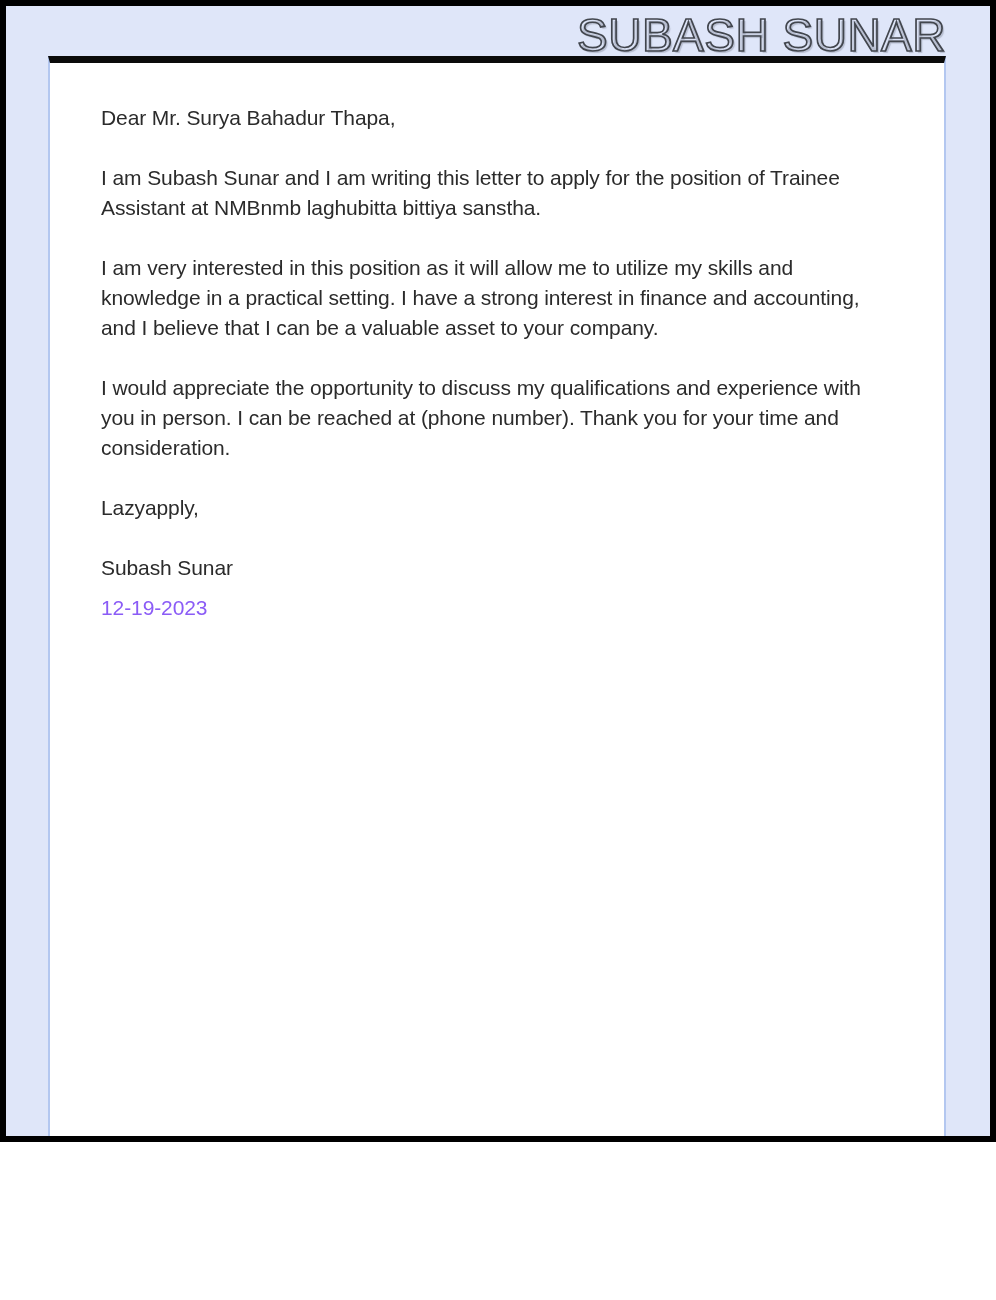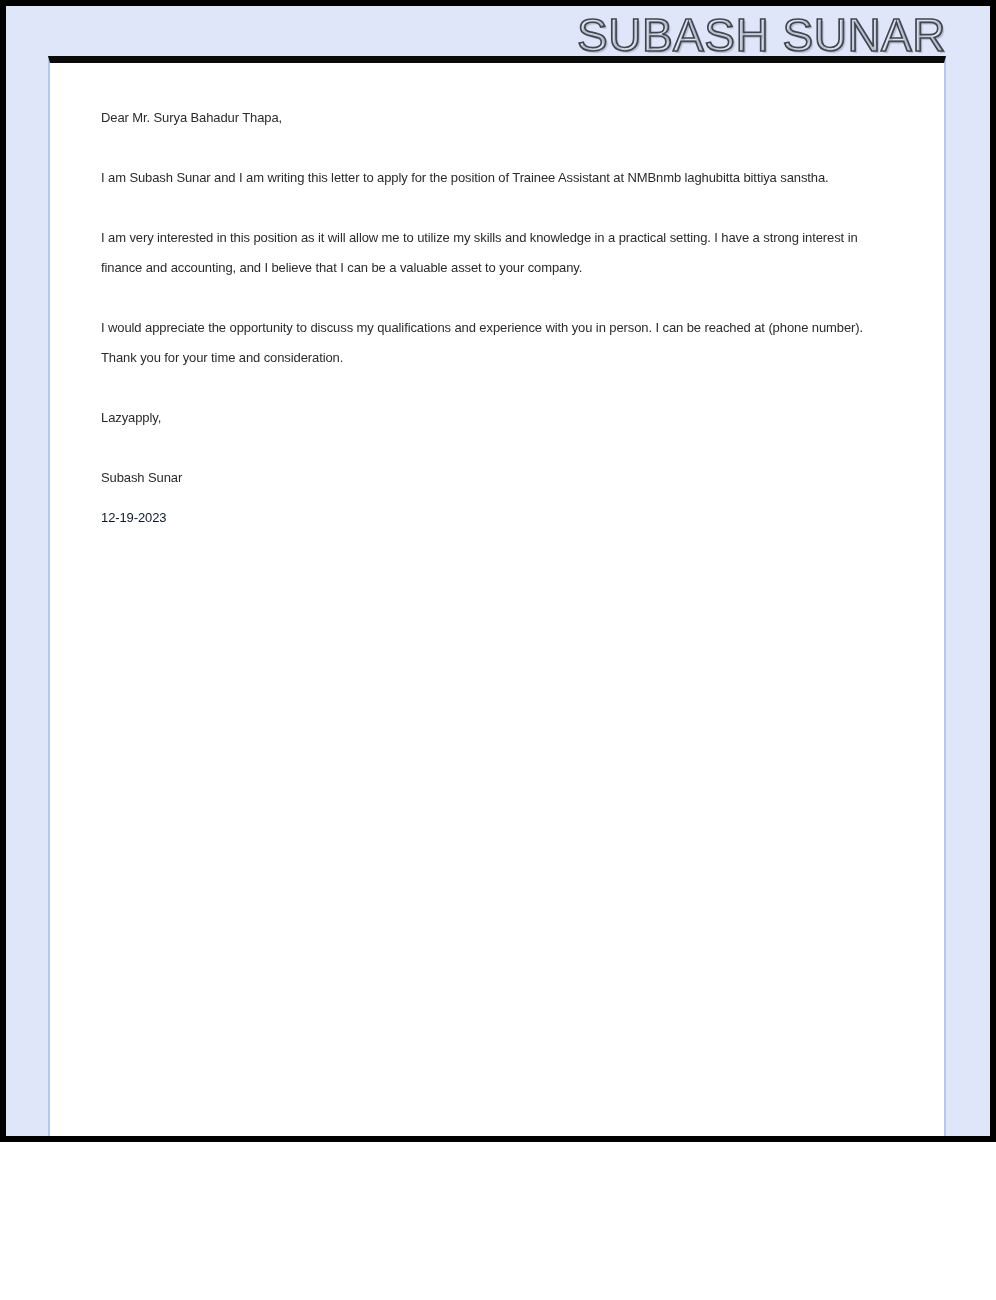--- a/index.html
+++ b/index.html
@@ -33,29 +33,29 @@
     left: 42px;
     top: 50px;
     width: 898px;
     height: 1208px;
     background: #ffffff;
     border: 2px solid #b3c7f0;
     border-top: 7px solid #0a0a0a;
   }
   .letter-content {
     padding: 40px 50px 0 51px;
-    font-size: 13px;
+    font-size: 21px;
     line-height: 30px;
     color: #2b2b2b;
     letter-spacing: -0.1px;
   }
   .letter-content p { margin: 0 0 30px 0; }
   .signature-name { margin-bottom: 10px !important; }
   .date-link {
-    color: #0f172a;
+    color: #8b5cf6;
     margin-bottom: 0 !important;
     cursor: pointer;
   }
   .watermark {
     position: absolute;
     right: 7px;
     bottom: 1px;
     font-size: 15.5px;
     color: #ef4444;
     cursor: pointer;

